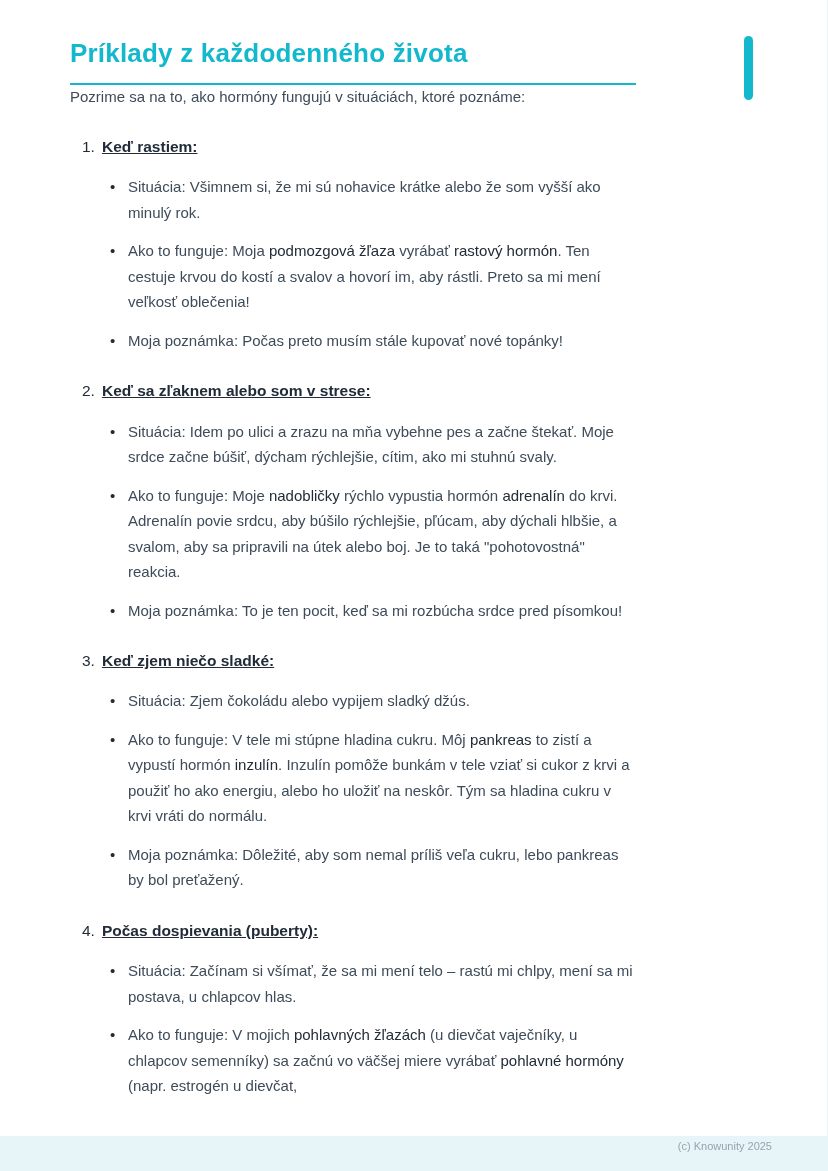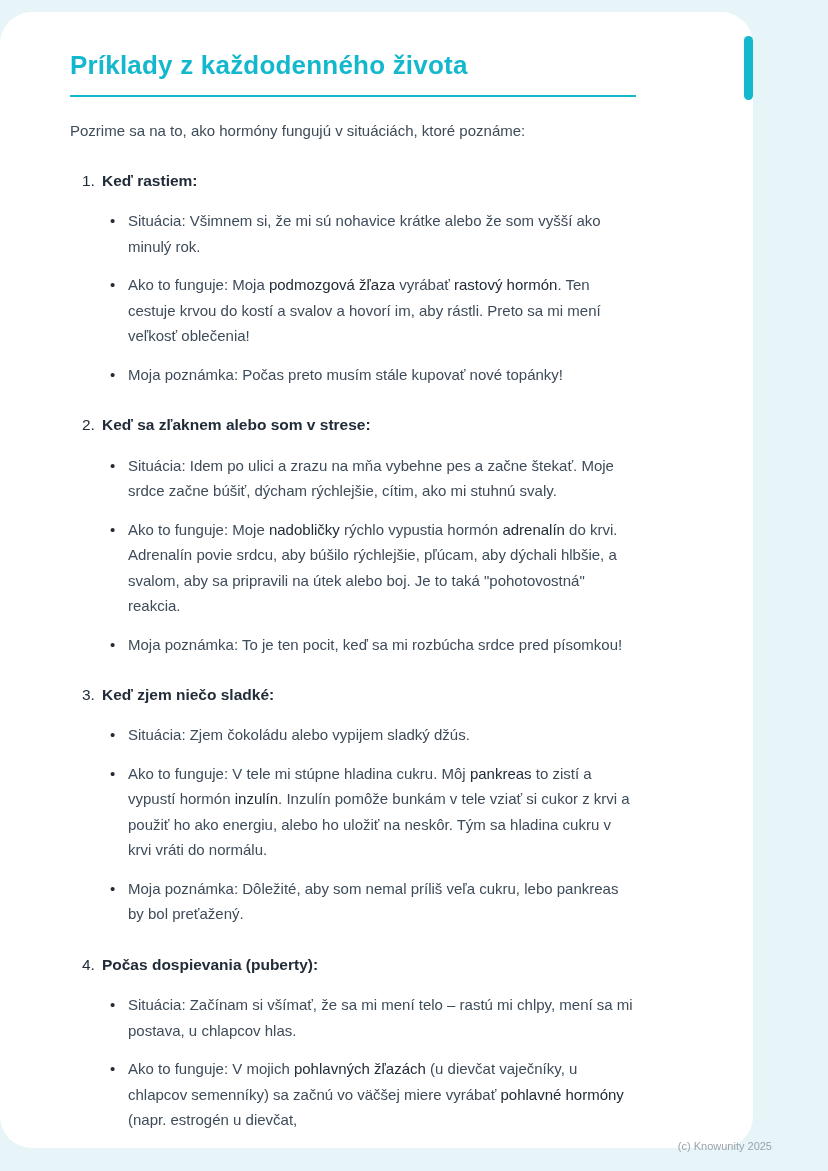--- a/index.html
+++ b/index.html
@@ -5,56 +5,54 @@
   * { margin: 0; padding: 0; box-sizing: border-box; }
   html, body { width: 828px; height: 1171px; }
   body {
     font-family: "Liberation Sans", sans-serif;
     background: var(--margin-bg, #e7f5f8);
     position: relative;
     overflow: hidden;
     color: var(--body-text, #3e4b59);
   }
   .page {
-    position: absolute; left: 0; top: 12px;
-    width: 753px; height: 1136px;
+    position: absolute; left: 0; top: 0;
+    width: 827px; height: 1136px;
     background: var(--page-bg, #ffffff);
     overflow: hidden;
-    border-radius: 32px;
   }
   .content {
     position: absolute; left: 70px; top: 38px;
     width: 566px;
   }
   .title {
     font-size: 26px;
     font-weight: bold;
     color: var(--accent, #14b8cd);
     letter-spacing: 0.2px;
   }
   .title-rule {
     height: 2px;
     background: var(--accent, #14b8cd);
     margin-top: 14px;
   }
   .intro {
-    margin-top: 22px;
     font-size: 15px;
     line-height: 1.6;
   }
   .sections { margin-top: 6px; }
   .section { margin-top: 26px; }
   .heading-row {
     font-size: 15.5px;
     padding-left: 12px;
     color: var(--heading-text, #222c38);
     line-height: 1.5;
   }
   .heading-row .num { font-weight: normal; margin-right: 7px; color: var(--heading-text, #222c38); }
-  .heading-row .hd { font-weight: bold; }
+  .heading-row .hd { font-weight: bold; text-decoration: underline; }
   .bullets { margin-top: 16px; }
   .bullet {
     display: flex;
     padding-left: 40px;
     margin-bottom: 13px;
   }
   .bullet:last-child { margin-bottom: 0; }
   .dot {
     width: 18px;
     flex: 0 0 18px;

